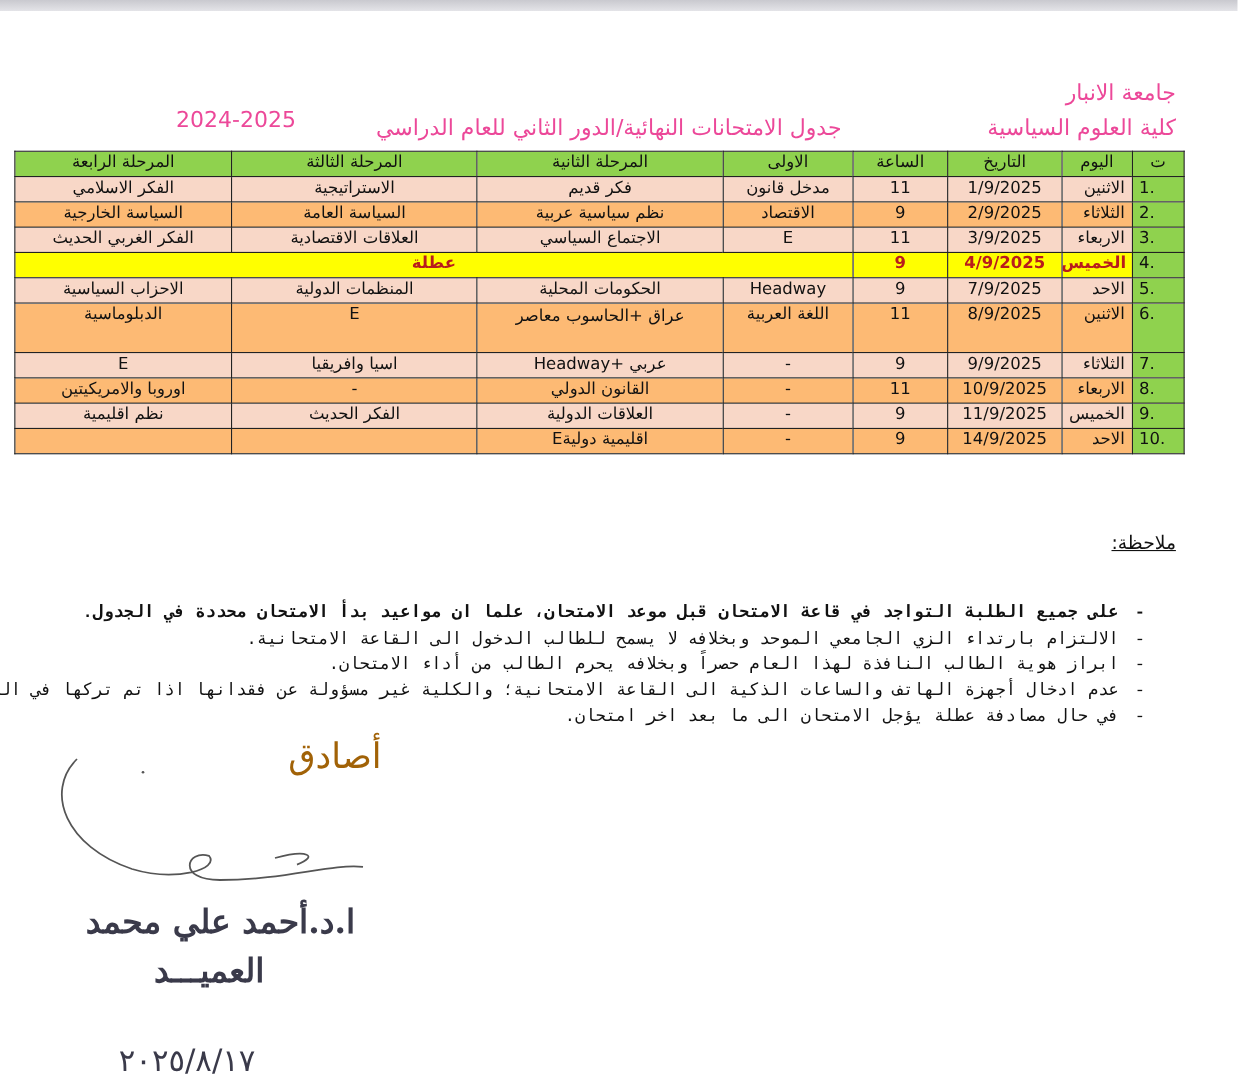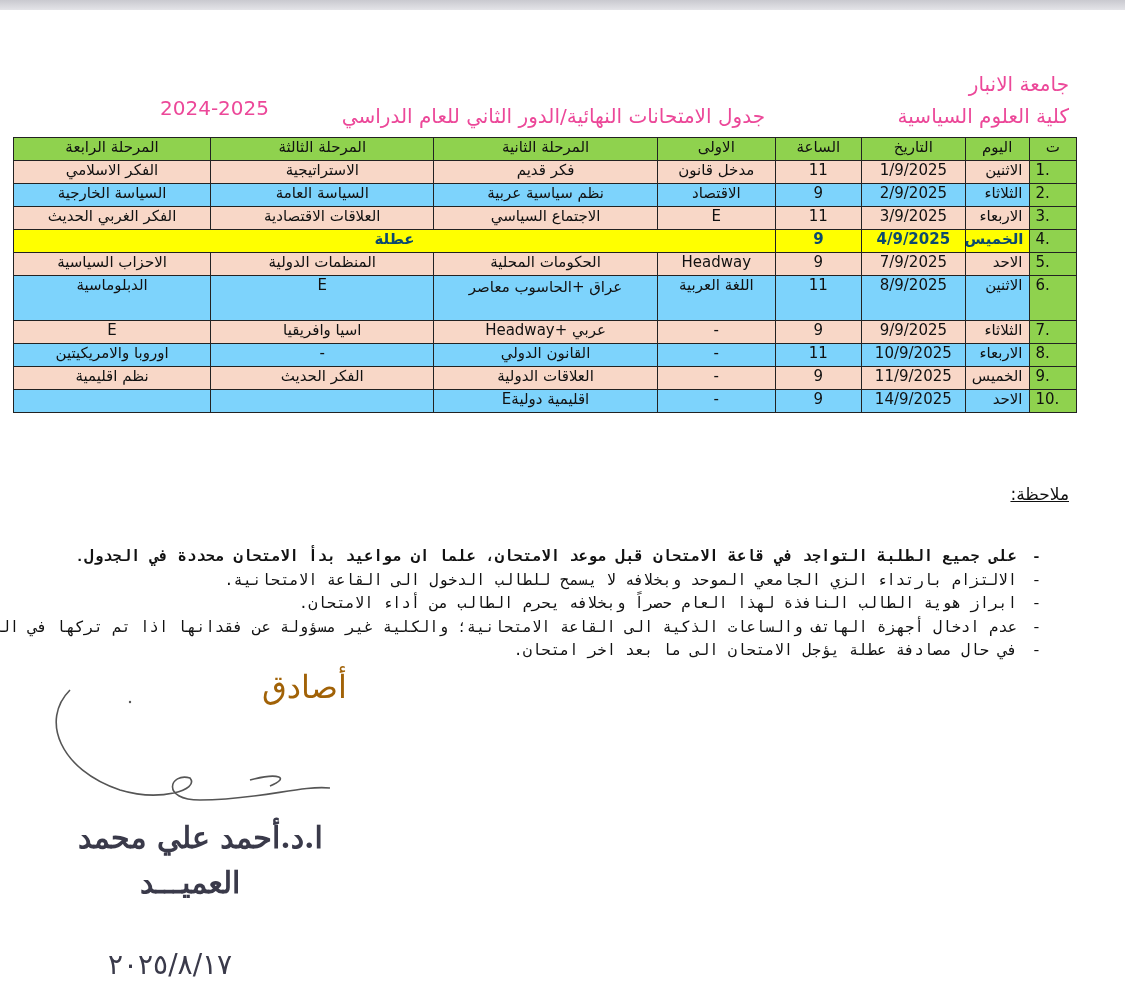--- a/index.html
+++ b/index.html
@@ -26,22 +26,22 @@
     border-collapse:collapse; direction:rtl; table-layout:fixed;
     font-size:15px;
   }
   table.sched td, table.sched th {
     border:1px solid #222; padding:0 6px; height:22px;
     text-align:center; vertical-align:top; font-weight:normal;
     white-space:nowrap; overflow:hidden;
   }
   table.sched th { background:#8fd24e; }
   table.sched tr.pink td { background:#f8d7c7; }
-  table.sched tr.blue td { background:#7dd3fc; }
-  table.sched tr.holiday td { background:#ffff00; color:#0c4a6e; font-weight:bold; }
+  table.sched tr.blue td { background:#fdba74; }
+  table.sched tr.holiday td { background:#ffff00; color:#b91c1c; font-weight:bold; }
   table.sched td.num { background:#8fd24e !important; direction:ltr; text-align:left; color:#111 !important; font-weight:normal !important; }
   table.sched td.date { direction:ltr; }
   table.sched td.dayc { text-align:right; }
   table.sched tr.tall td { height:44px; }
   td.wrap { white-space:normal !important; line-height:22px; }
 
   #note-label {
     position:absolute; right:56px; top:484px; direction:rtl;
     font-size:17px; text-decoration:underline;
   }

